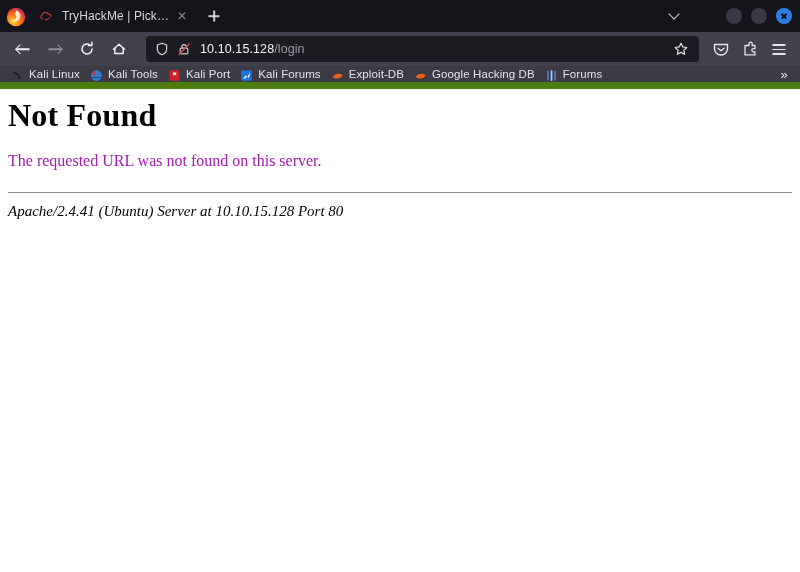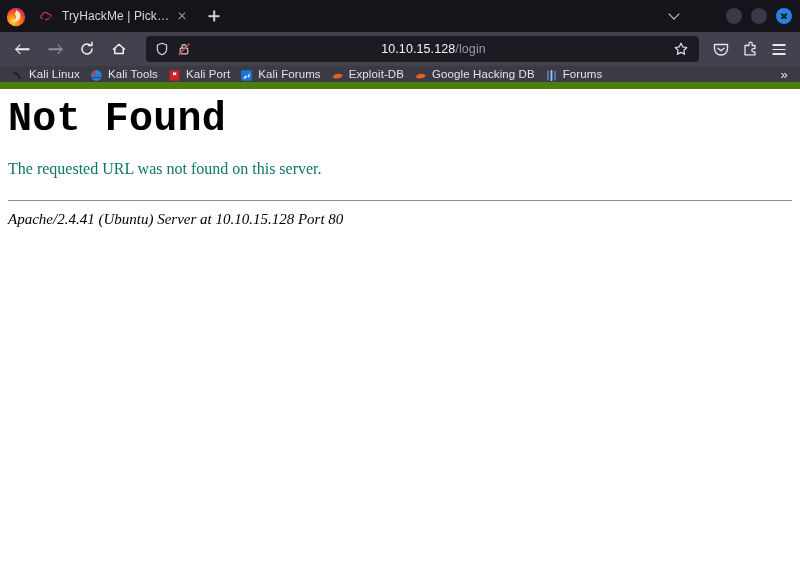--- a/index.html
+++ b/index.html
@@ -216,21 +216,20 @@
     flex: 1 1 auto;
     height: 26px;
     background: #1c1b22;
     border-radius: 4px;
     margin: 0 6px 0 10px;
     display: flex;
     align-items: center;
     padding: 0 8px;
     box-sizing: border-box;
     min-width: 0;
-    text-align: center;
   }
   .urlbar-icon {
     width: 16px;
     height: 16px;
     flex: 0 0 auto;
     margin-right: 6px;
     position: relative;
   }
   .url-text {
     font-size: 12.5px;
@@ -321,31 +320,31 @@
 
   
   .page-content {
     flex: 1 1 auto;
     background: #ffffff;
     padding: 8px 8px 0 8px;
     box-sizing: border-box;
     overflow: hidden;
   }
   .page-h1 {
-    font-family: Liberation Mono, monospace;
-    font-size: 40px;
+    font-family: Liberation Serif, serif;
+    font-size: 32px;
     font-weight: bold;
     color: #000000;
     margin: 0 0 18px 0;
     letter-spacing: 0.2px;
   }
   .page-p {
     font-family: "Liberation Serif", "DejaVu Serif", serif;
     font-size: 16px;
-    color: #0f766e;
+    color: #a21caf;
     margin: 0 0 22px 0;
   }
   .page-hr {
     border: 0;
     border-top: 1px solid #8c8c8c;
     margin: 0 0 10px 0;
     height: 0;
   }
   .page-sig {
     font-family: "Liberation Serif", "DejaVu Serif", serif;

